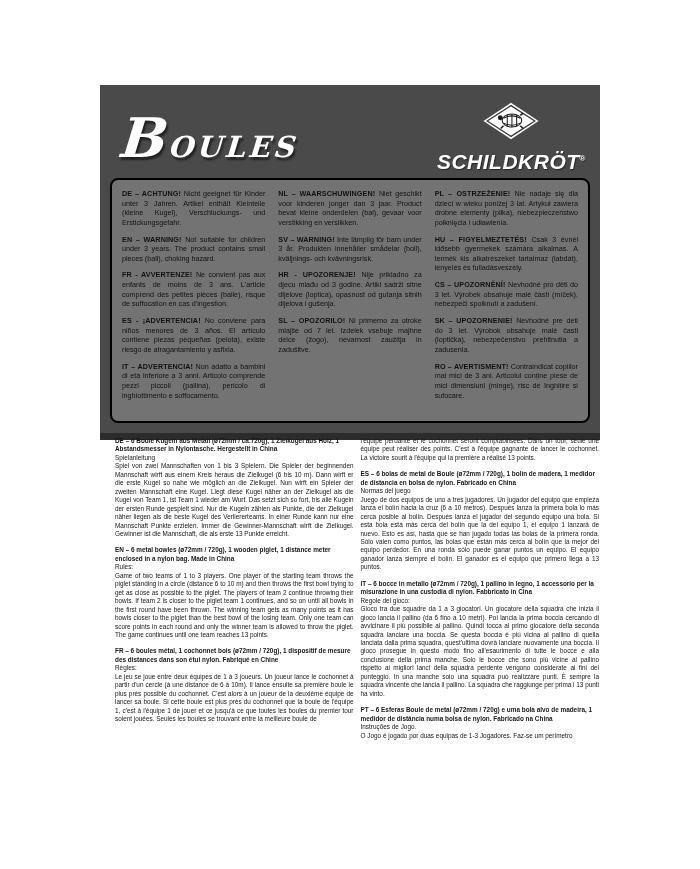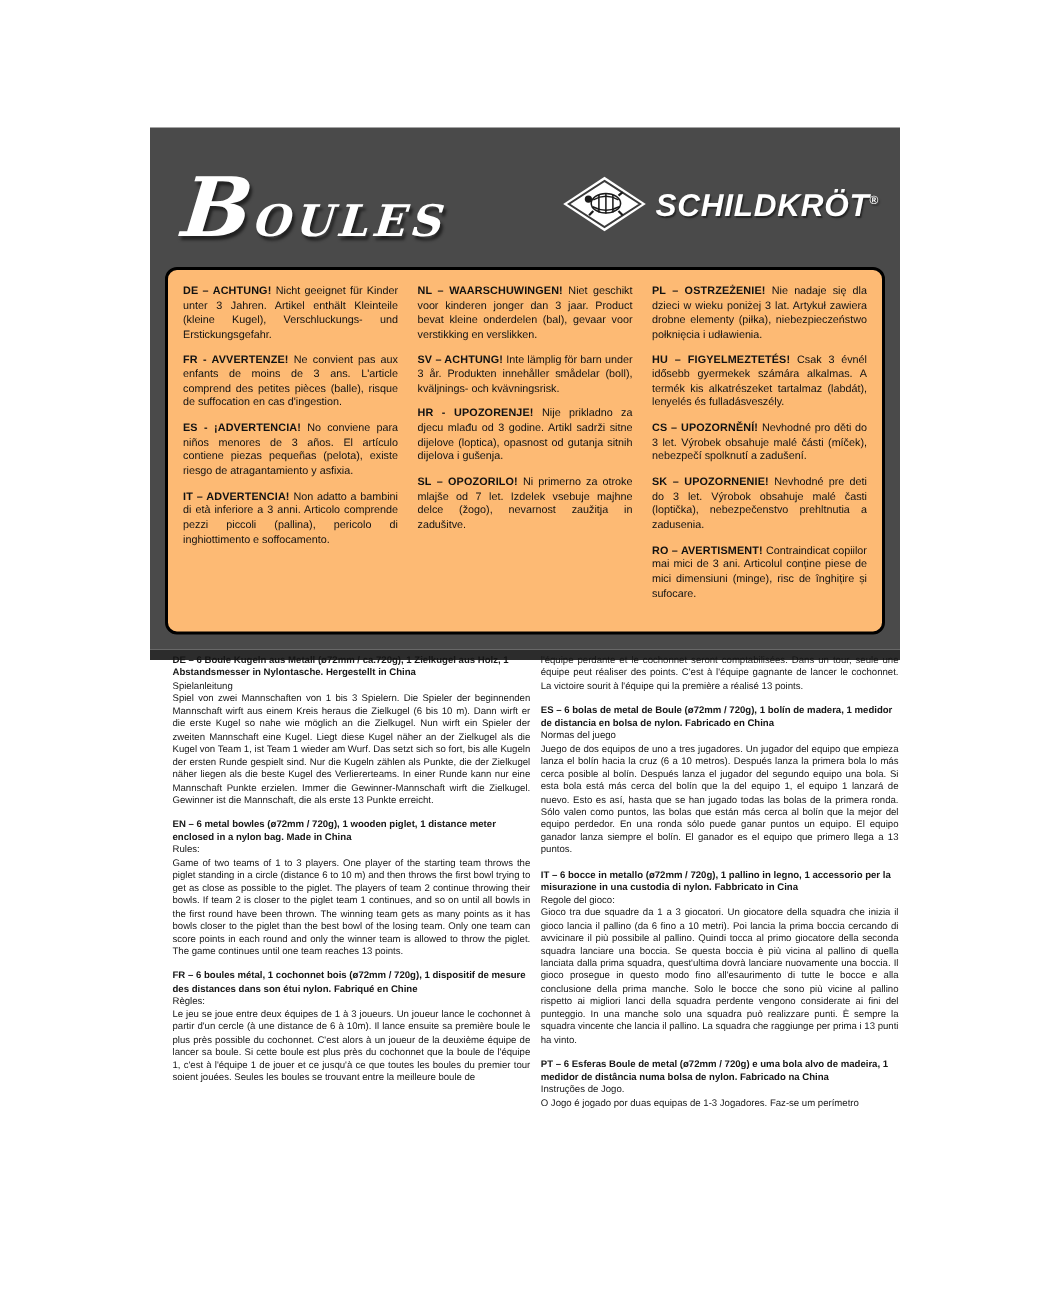--- a/index.html
+++ b/index.html
@@ -19,30 +19,30 @@
     position:absolute;left:12px;right:14px;top:18px;height:70px;
     display:flex;justify-content:space-between;align-items:center;
   }
   .boules{
     font-family:"DejaVu Serif", serif;font-style:italic;font-weight:bold;
     font-variant:small-caps;font-size:42px;color:#ffffff;letter-spacing:3px;
     transform:skewX(-6deg);text-shadow:2px 3px 2px rgba(0,0,0,0.55);
     line-height:1;padding-left:10px;
   }
   .boules::first-letter{font-size:130%;}
-  .sk-logo{display:flex;align-items:center;gap:6px;}
+  .sk-logo{display:flex;align-items:center;gap:6px;flex-direction:column;}
   .sk-text{
     font-weight:bold;font-style:italic;font-size:21px;color:#ffffff;
     letter-spacing:0.5px;text-shadow:1px 1px 1px rgba(0,0,0,0.5);white-space:nowrap;
   }
   .sk-reg{font-size:8px;vertical-align:super;font-style:normal;}
   
   .warnbox{
     position:absolute;left:10px;right:10px;top:93px;bottom:10px;
-    background:#fdba74;border:2px solid #000000;border-radius:8px;
+    background:#737373;border:2px solid #000000;border-radius:8px;
     padding:9px 10px;display:flex;gap:13px;box-sizing:border-box;
   }
   .warncol{flex:1 1 0;display:flex;flex-direction:column;}
   .warn{
     margin:0 0 7px 0;font-size:7.2px;line-height:1.34;text-align:justify;
     color:#111111;
   }
   .warn b{letter-spacing:0.1px;}
   
   .instructions{
@@ -81,27 +81,28 @@
           </g>
         </svg>
       </span>
       <span class="sk-text"><span>SCHILDKRÖT</span><span class="sk-reg">®</span></span>
     </div>
   </div>
 
   <div class="warnbox">
     <div class="warncol">
         <p class="warn"><b>DE – ACHTUNG! </b><span>Nicht geeignet für Kinder unter 3 Jahren. Artikel enthält Kleinteile (kleine Kugel), Verschluckungs- und Erstickungsgefahr.</span></p>
+        <p class="warn"><b>EN – WARNING! </b><span>Not suitable for children under 3 years. The product contains small pieces (ball), choking hazard.</span></p>
         <p class="warn"><b>FR - AVVERTENZE! </b><span>Ne convient pas aux enfants de moins de 3 ans. L'article comprend des petites pièces (balle), risque de suffocation en cas d'ingestion.</span></p>
         <p class="warn"><b>ES - ¡ADVERTENCIA! </b><span>No conviene para niños menores de 3 años. El artículo contiene piezas pequeñas (pelota), existe riesgo de atragantamiento y asfixia.</span></p>
         <p class="warn"><b>IT – ADVERTENCIA! </b><span>Non adatto a bambini di età inferiore a 3 anni. Articolo comprende pezzi piccoli (pallina), pericolo di inghiottimento e soffocamento.</span></p>
       </div>
     <div class="warncol">
         <p class="warn"><b>NL – WAARSCHUWINGEN! </b><span>Niet geschikt voor kinderen jonger dan 3 jaar. Product bevat kleine onderdelen (bal), gevaar voor verstikking en verslikken.</span></p>
-        <p class="warn"><b>SV – ACHTUNG! </b><span>Inte lämplig för barn under 3 år. Produkten innehåller smådelar (boll), kväljnings- och kvävningsrisk.</span></p>
+        <p class="warn"><b>SV – WARNING! </b><span>Inte lämplig för barn under 3 år. Produkten innehåller smådelar (boll), kväljnings- och kvävningsrisk.</span></p>
         <p class="warn"><b>HR - UPOZORENJE! </b><span>Nije prikladno za djecu mlađu od 3 godine. Artikl sadrži sitne dijelove (loptica), opasnost od gutanja sitnih dijelova i gušenja.</span></p>
         <p class="warn"><b>SL – OPOZORILO! </b><span>Ni primerno za otroke mlajše od 7 let. Izdelek vsebuje majhne delce (žogo), nevarnost zaužitja in zadušitve.</span></p>
       </div>
     <div class="warncol">
         <p class="warn"><b>PL – OSTRZEŻENIE! </b><span>Nie nadaje się dla dzieci w wieku poniżej 3 lat. Artykuł zawiera drobne elementy (piłka), niebezpieczeństwo połknięcia i udławienia.</span></p>
         <p class="warn"><b>HU – FIGYELMEZTETÉS! </b><span>Csak 3 évnél idősebb gyermekek számára alkalmas. A termék kis alkatrészeket tartalmaz (labdát), lenyelés és fulladásveszély.</span></p>
         <p class="warn"><b>CS – UPOZORNĚNÍ! </b><span>Nevhodné pro děti do 3 let. Výrobek obsahuje malé části (míček), nebezpečí spolknutí a zadušení.</span></p>
         <p class="warn"><b>SK – UPOZORNENIE! </b><span>Nevhodné pre deti do 3 let. Výrobok obsahuje malé časti (loptička), nebezpečenstvo prehltnutia a zadusenia.</span></p>
         <p class="warn"><b>RO – AVERTISMENT! </b><span>Contraindicat copiilor mai mici de 3 ani. Articolul conține piese de mici dimensiuni (minge), risc de înghițire și sufocare.</span></p>
       </div>

